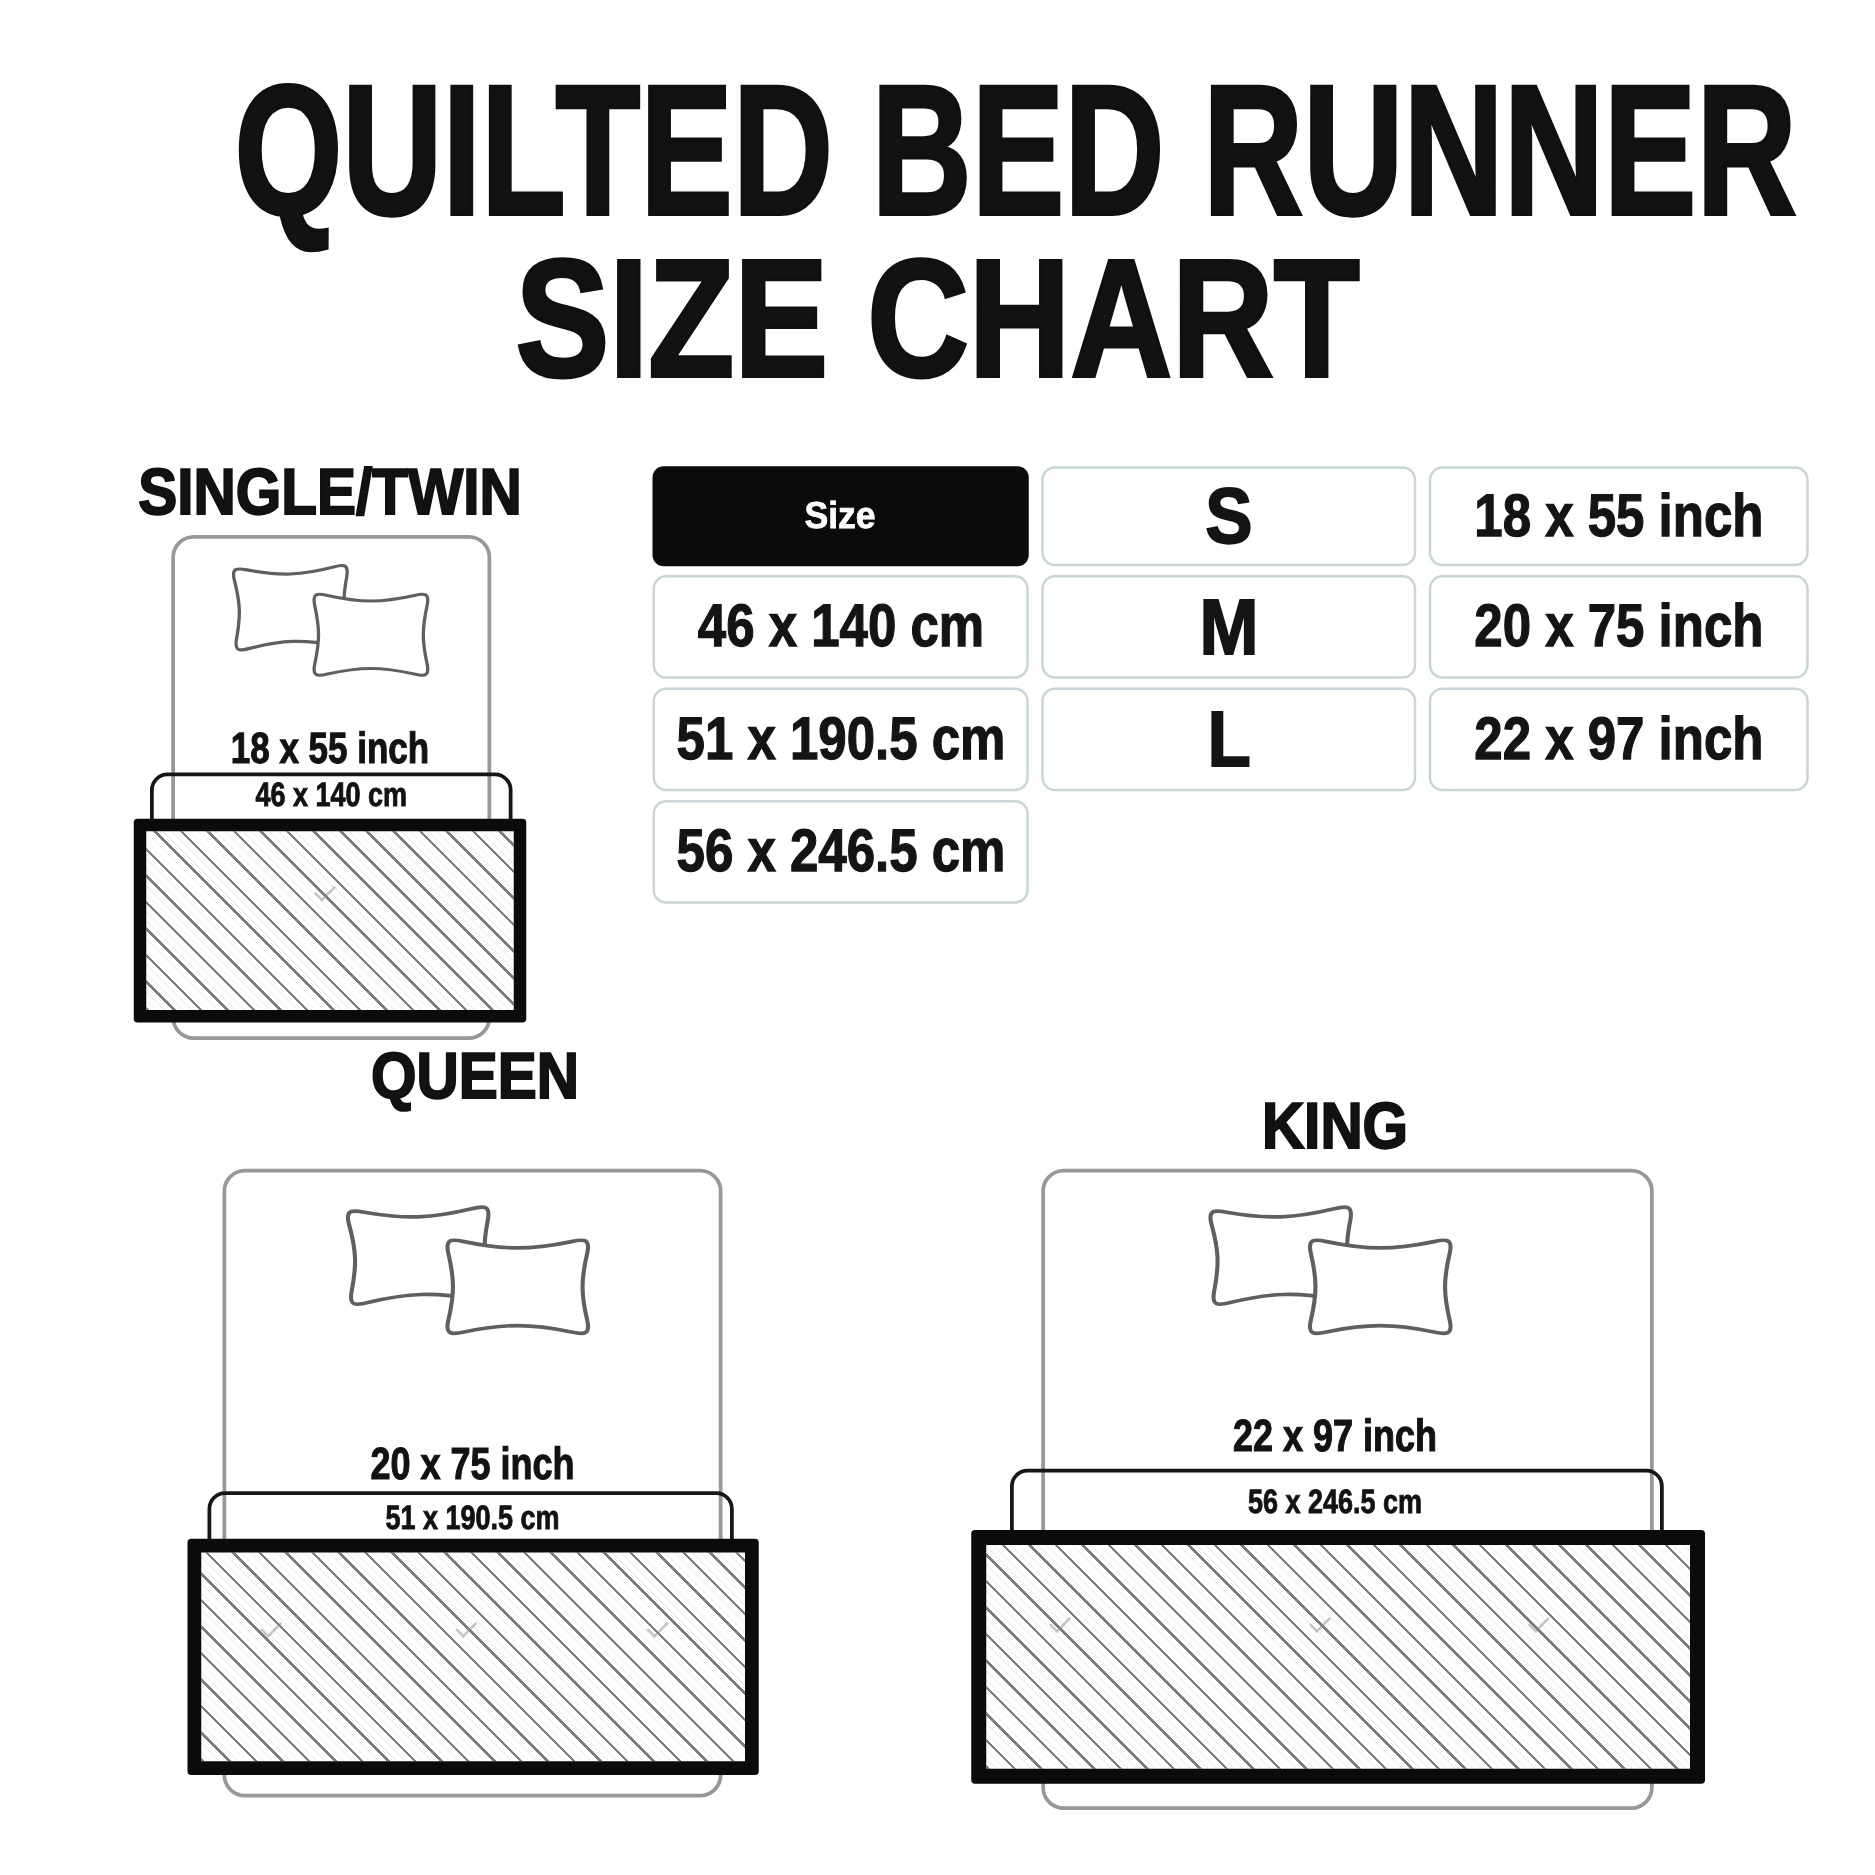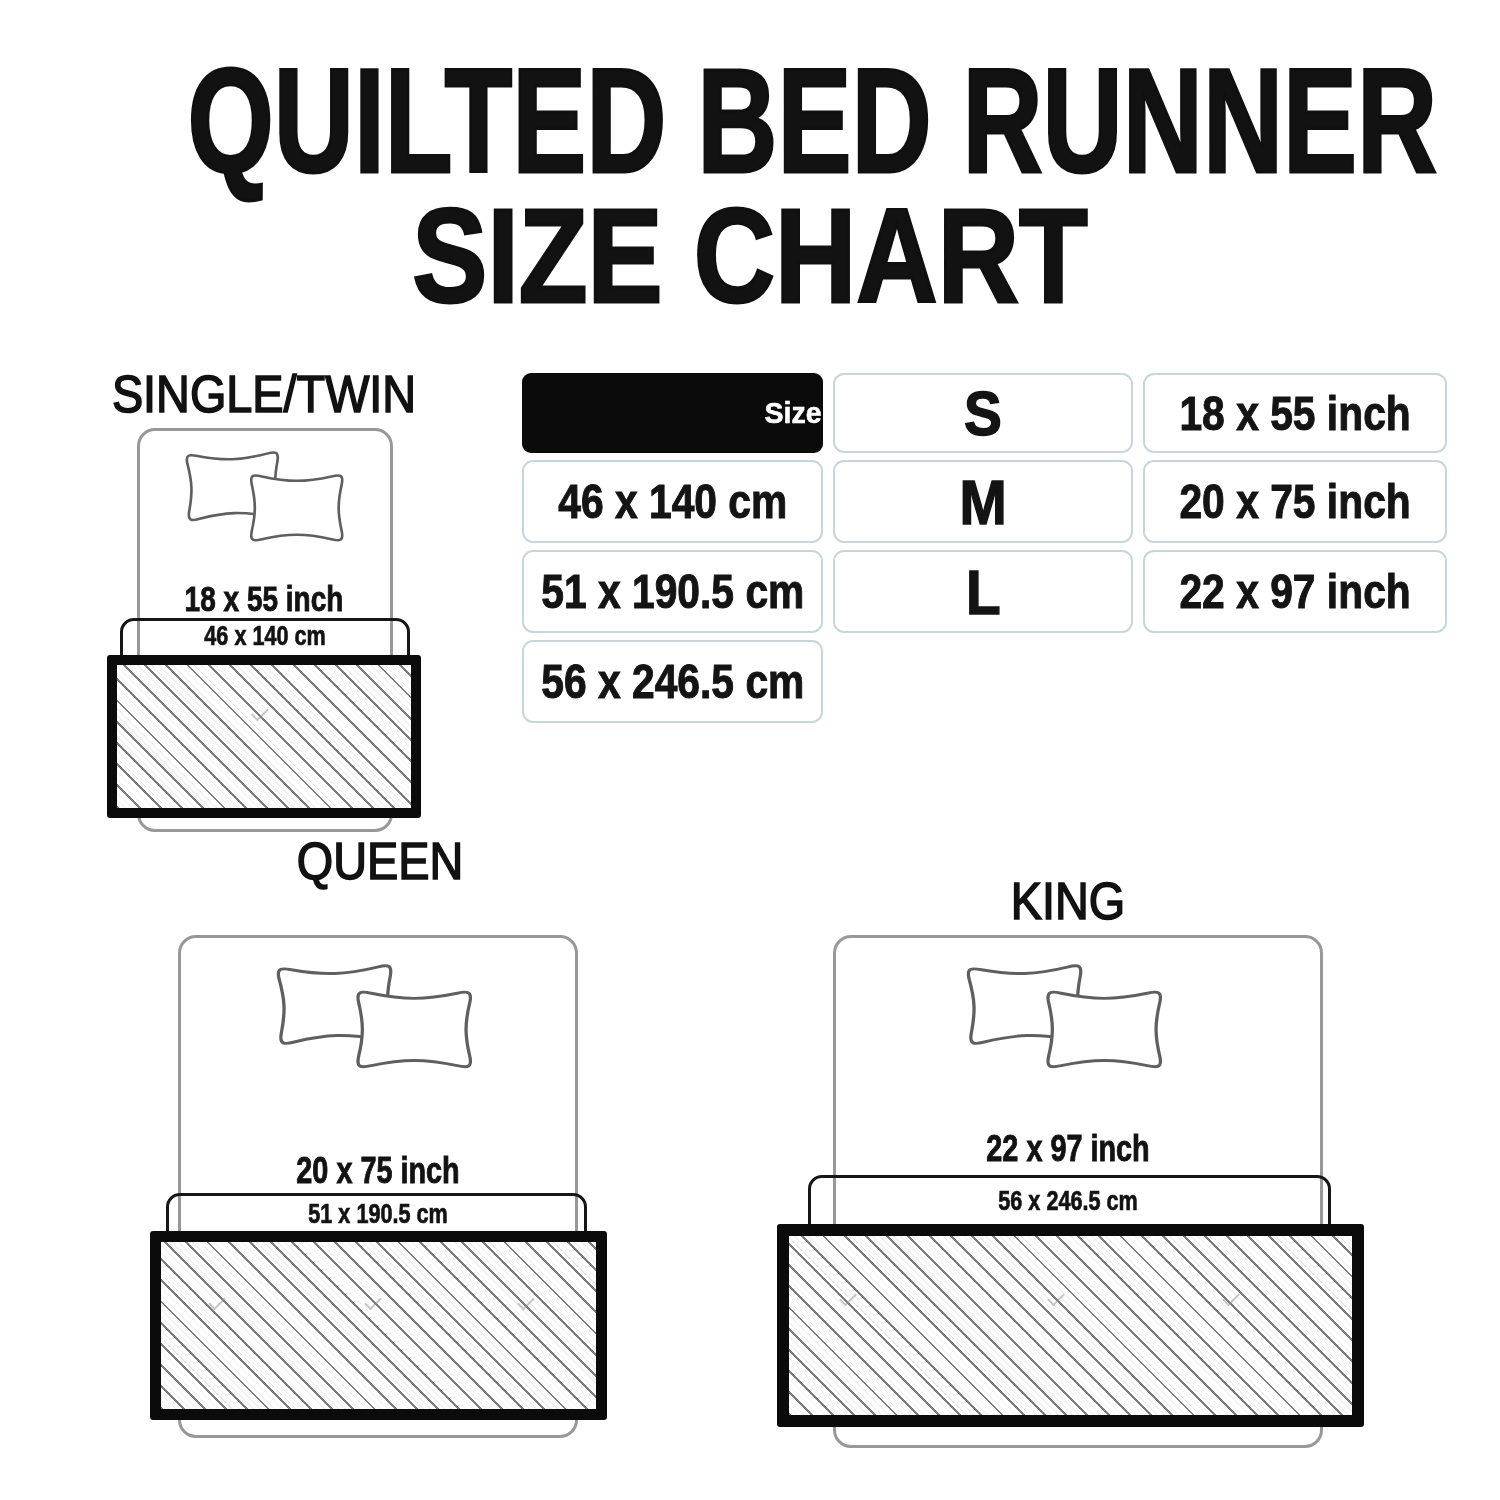--- a/index.html
+++ b/index.html
@@ -20,33 +20,33 @@
     -webkit-text-stroke:3px #101010;--sx:0.84;}
 
   
   .size-table{
     left:522px;top:373px;width:925px;
     display:grid;grid-template-columns:301px 300px 304px;grid-template-rows:80px 83px 83px 83px;
     gap:7px 10px;
   }
   .hcell{
     background:#0b0b0b;border-radius:9px;color:#fff;
-    display:flex;align-items:center;justify-content:flex-end;
+    display:flex;align-items:center;justify-content:center;
     font-size:30px;font-weight:700;-webkit-text-stroke:0.6px #fff;
   }
   .dcell{
     background:#fff;border:2px solid #c9d6d9;border-radius:11px;
     display:flex;align-items:center;justify-content:center;
     font-weight:700;color:#141414;
   }
   .dcell.size{font-size:63px;-webkit-text-stroke:1.5px #141414;}
   .dcell.val{font-size:48px;-webkit-text-stroke:1px #141414;}
 
   
-  .section-label{font-size:52px;line-height:52px;font-weight:400;-webkit-text-stroke:1.6px #101010;--sx:0.9;}
+  .section-label{font-size:52px;line-height:52px;font-weight:700;-webkit-text-stroke:1.6px #101010;--sx:0.9;}
   .bed{background:#fff;border:3px solid #989898;border-radius:18px;box-sizing:border-box;}
   .outline-rect{background:transparent;border:3px solid #161616;border-radius:14px;box-sizing:border-box;}
   .inch-text{font-size:35px;line-height:38px;font-weight:700;-webkit-text-stroke:0.9px #141414;--sx:0.8;}
   .cm-text{font-size:27px;line-height:30px;font-weight:700;-webkit-text-stroke:0.7px #141414;--sx:0.8;}
   .runner{
     box-sizing:border-box;border-radius:3px;
     background-color:#fff;
     background-image:
       repeating-linear-gradient(45deg,#7d7d7d 0 2px,transparent 2px 15px),
       repeating-linear-gradient(45deg,rgba(0,0,0,0.05) 0 1px,transparent 1px 5px);

